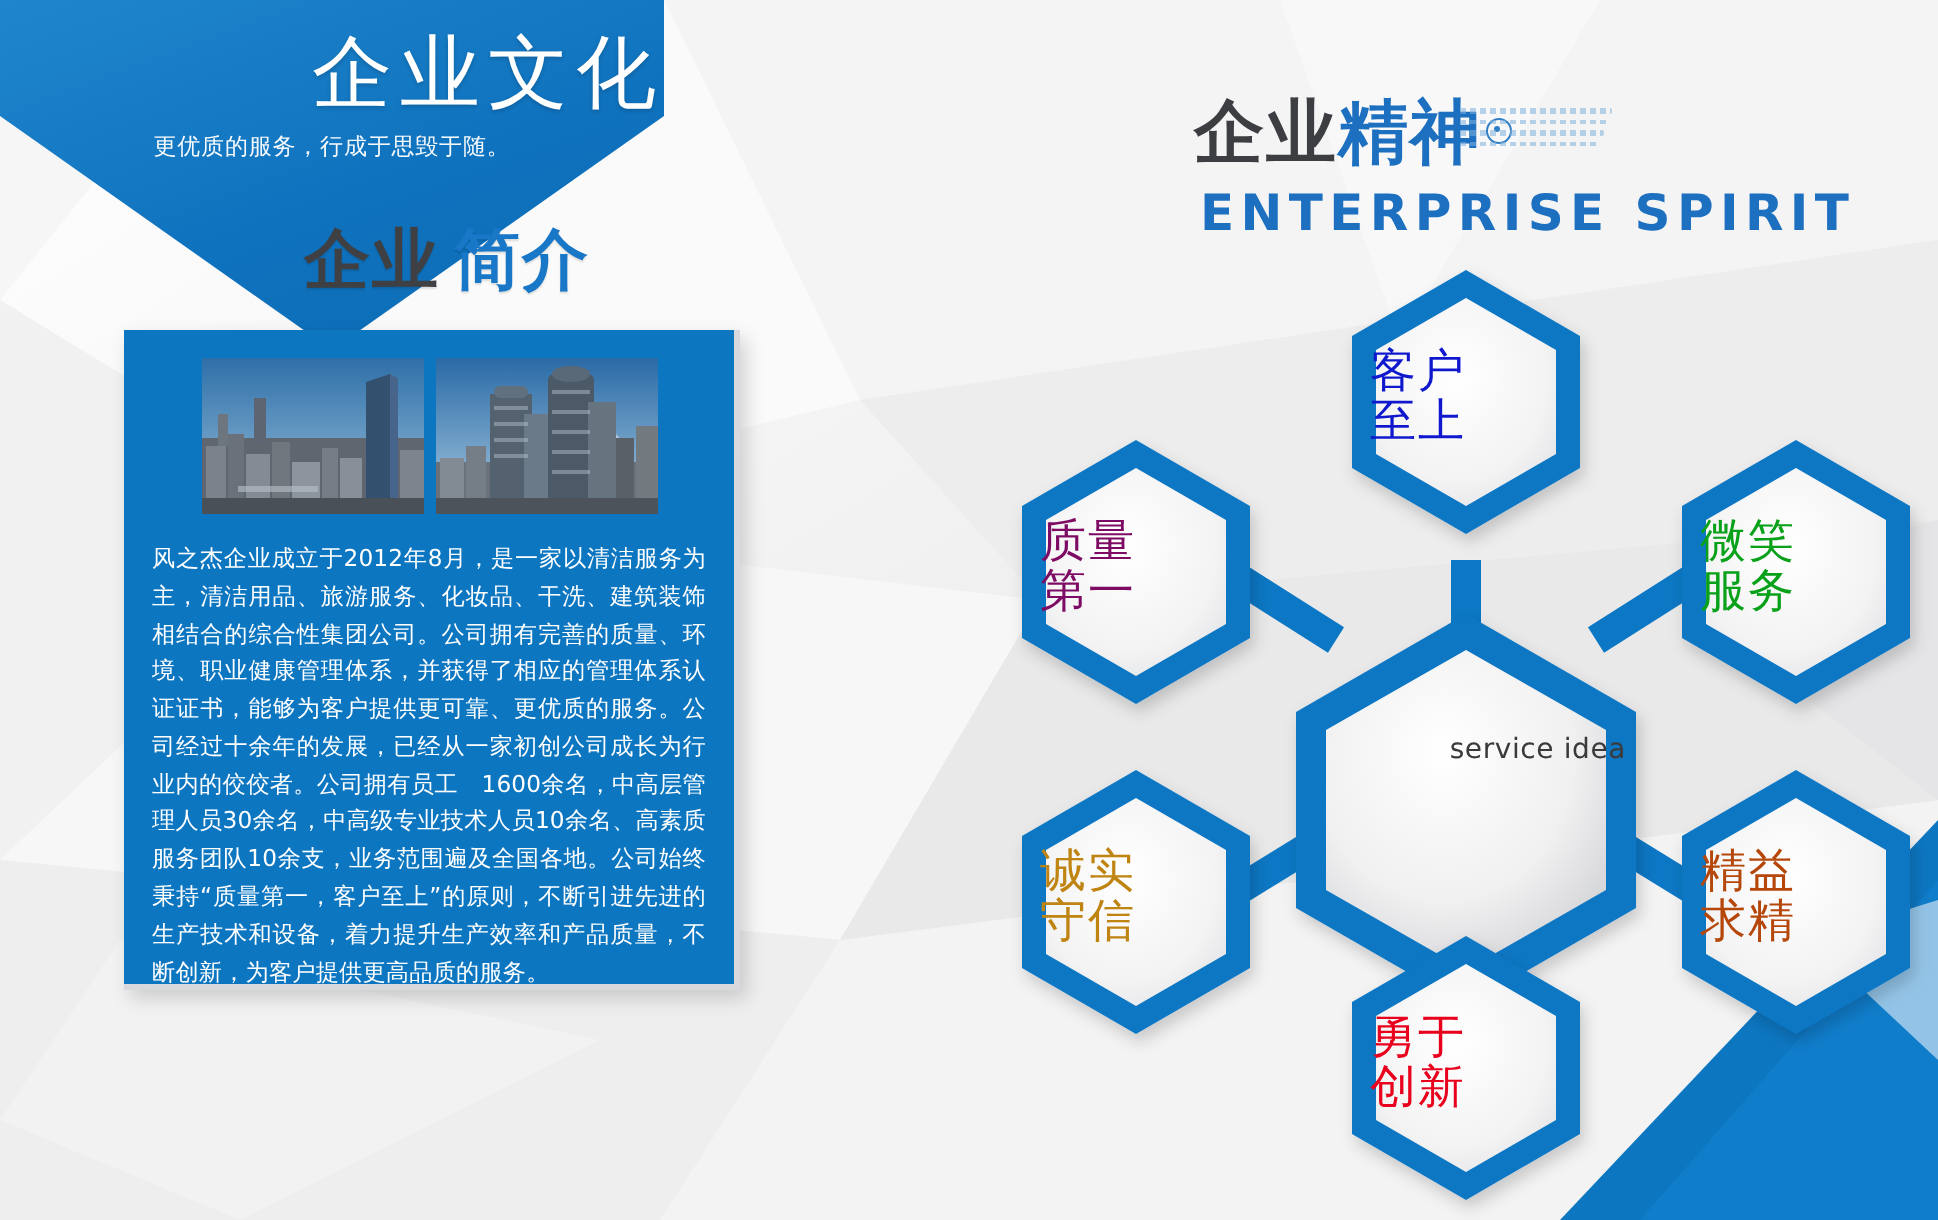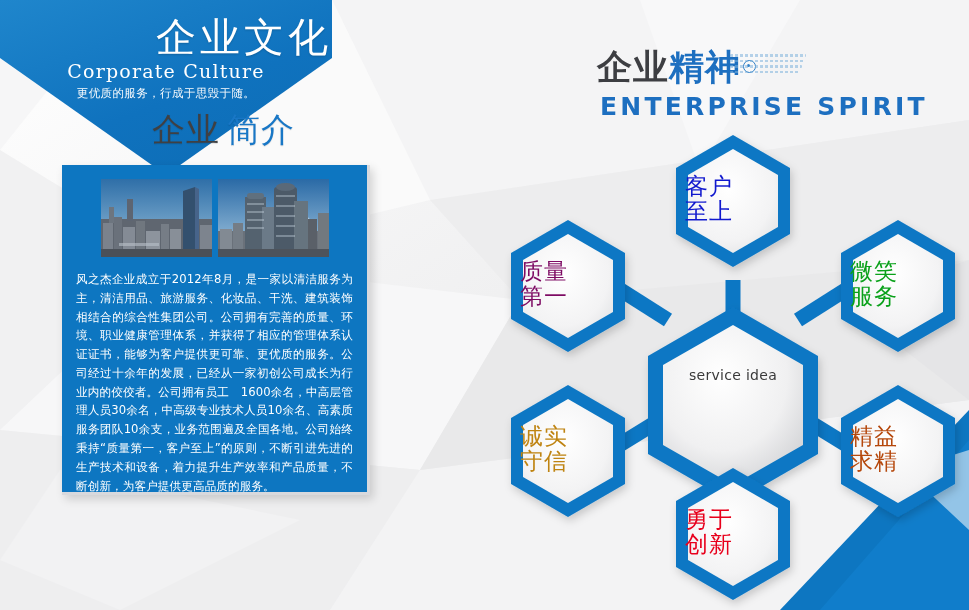--- a/index.html
+++ b/index.html
@@ -35,21 +35,21 @@
   .banner-en{
     font-family:"DejaVu Serif","Liberation Serif",serif;
     font-size:19px;letter-spacing:1.2px;margin-top:-2px;
   }
   .banner-sub{
     font-size:11.5px;margin-top:4px;letter-spacing:.4px;opacity:.97;
   }
 
   
   .h-intro{
-    position:absolute;left:152px;top:113px;font-size:33px;font-weight:400;
+    position:absolute;left:152px;top:113px;font-size:33px;font-weight:700;
     letter-spacing:1px;line-height:1;white-space:nowrap;
     text-shadow:0 1px 1px rgba(0,0,0,.12);
   }
   .h-intro .dark{color:#3f4043;}
   .h-intro .blue{color:#1877c6;margin-left:7px;}
 
   
   .card-shadow{
     position:absolute;left:62px;top:165px;width:308px;height:330px;
     background:#d8d9dd;
@@ -111,21 +111,21 @@
   .hexlabel{
     position:absolute;text-align:left;font-weight:400;line-height:1.1;
     pointer-events:none;white-space:nowrap;
   }
   .hexlabel.outer{font-size:23px;letter-spacing:1px;}
   .center-cn{
     position:absolute;width:160px;text-align:center;left:155px;top:218px;
     font-size:25px;color:#1b1b1b;letter-spacing:2px;
   }
   .center-en{
-    position:absolute;width:160px;text-align:center;left:155px;top:252px;
+    position:absolute;width:160px;text-align:right;left:155px;top:252px;
     font-size:14px;color:#3a3a3a;letter-spacing:.3px;
     font-family:"DejaVu Sans","Liberation Sans",sans-serif;
   }
 </style>
 </head>
 <body>
 
 <div id="poster">
 
   <svg class="bgsvg" viewBox="0 0 969 610" preserveAspectRatio="none">
@@ -151,21 +151,20 @@
     <polygon points="60,470 300,520 120,610 0,560" fill="#f2f2f3"></polygon>
 
     <polygon points="969,410 969,610 780,610" fill="#0d76c1"></polygon>
     <polygon points="969,440 969,610 820,610" fill="#1180cd" opacity="0.75"></polygon>
     <polygon points="905,470 969,450 969,530" fill="#ffffff" opacity="0.55"></polygon>
   </svg>
 
   <div class="banner"></div>
   <div class="banner-inner">
     <div class="banner-cn">企业文化</div>
-    <div class="banner-en">Corporate Culture</div>
     <div class="banner-sub">更优质的服务，行成于思毁于随。</div>
   </div>
 
   <div class="h-intro">
     <span class="dark">企业</span><span class="blue">简介</span>
   </div>
 
   <div class="card-shadow"></div>
   <div class="card">
     <div class="card-photos">

